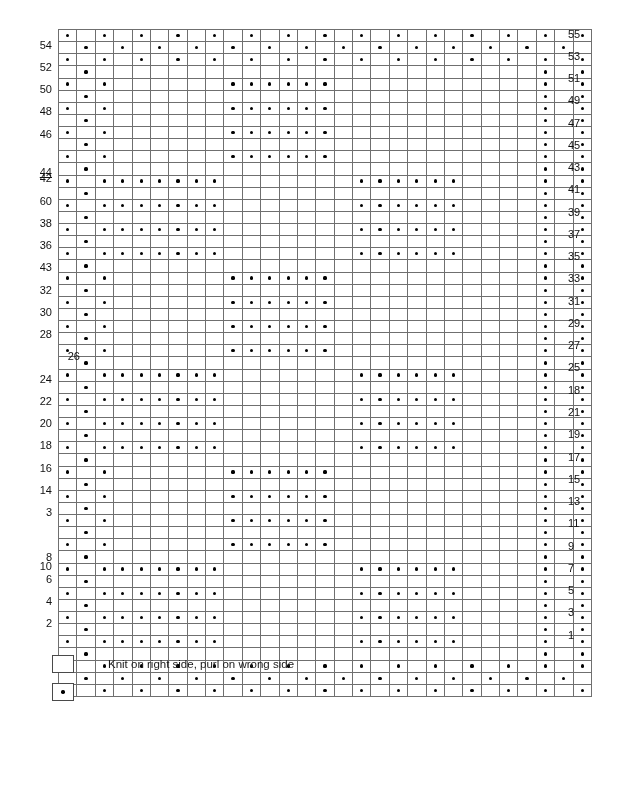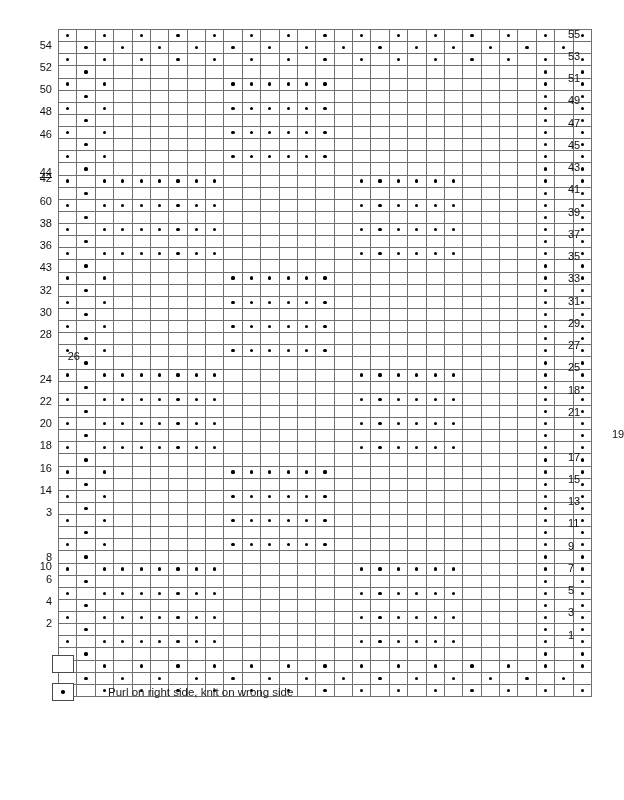--- a/index.html
+++ b/index.html
@@ -1818,21 +1818,21 @@
       <div class="rownum right" style="top: 317.945px;">29</div>
       <div class="rownum left" style="top: 329.075px; right: 572px;">28</div>
       <div class="rownum right" style="top: 340.205px;">27</div>
       <div class="rownum left" style="top: 351.335px; right: 544px;">26</div>
       <div class="rownum right" style="top: 362.465px;">25</div>
       <div class="rownum left" style="top: 373.595px; right: 572px;">24</div>
       <div class="rownum right" style="top: 384.725px;">18</div>
       <div class="rownum left" style="top: 395.855px; right: 572px;">22</div>
       <div class="rownum right" style="top: 406.985px;">21</div>
       <div class="rownum left" style="top: 418.115px; right: 572px;">20</div>
-      <div class="rownum right" style="top: 429.245px; margin-left: 44px;">19</div>
+      <div class="rownum right" style="top: 429.245px;">19</div>
       <div class="rownum left" style="top: 440.375px; right: 572px;">18</div>
       <div class="rownum right" style="top: 451.505px;">17</div>
       <div class="rownum left" style="top: 462.635px; right: 572px;">16</div>
       <div class="rownum right" style="top: 473.765px;">15</div>
       <div class="rownum left" style="top: 484.895px; right: 572px;">14</div>
       <div class="rownum right" style="top: 496.025px;">13</div>
       <div class="rownum left" style="top: 507.155px; right: 572px;">3</div>
       <div class="rownum right" style="top: 518.285px;">11</div>
       <div class="rownum left" style="top: 529.415px; right: 572px; margin-top: 32px;">10</div>
       <div class="rownum right" style="top: 540.545px;">9</div>
@@ -1843,18 +1843,18 @@
       <div class="rownum left" style="top: 596.195px; right: 572px;">4</div>
       <div class="rownum right" style="top: 607.325px;">3</div>
       <div class="rownum left" style="top: 618.455px; right: 572px;">2</div>
       <div class="rownum right" style="top: 629.585px;">1</div>
     </div>
 </div>
 
 <div id="legend">
   <div class="legend-row">
     <span class="legend-box"></span>
+    <span class="legend-label">Knit on right side, purl on wrong side</span>
   </div>
   <div class="legend-row">
     <span class="legend-box purl"></span>
-    <span class="legend-label">Purl on right side, knit on wrong side</span>
   </div>
 </div>
 
 </body></html>

